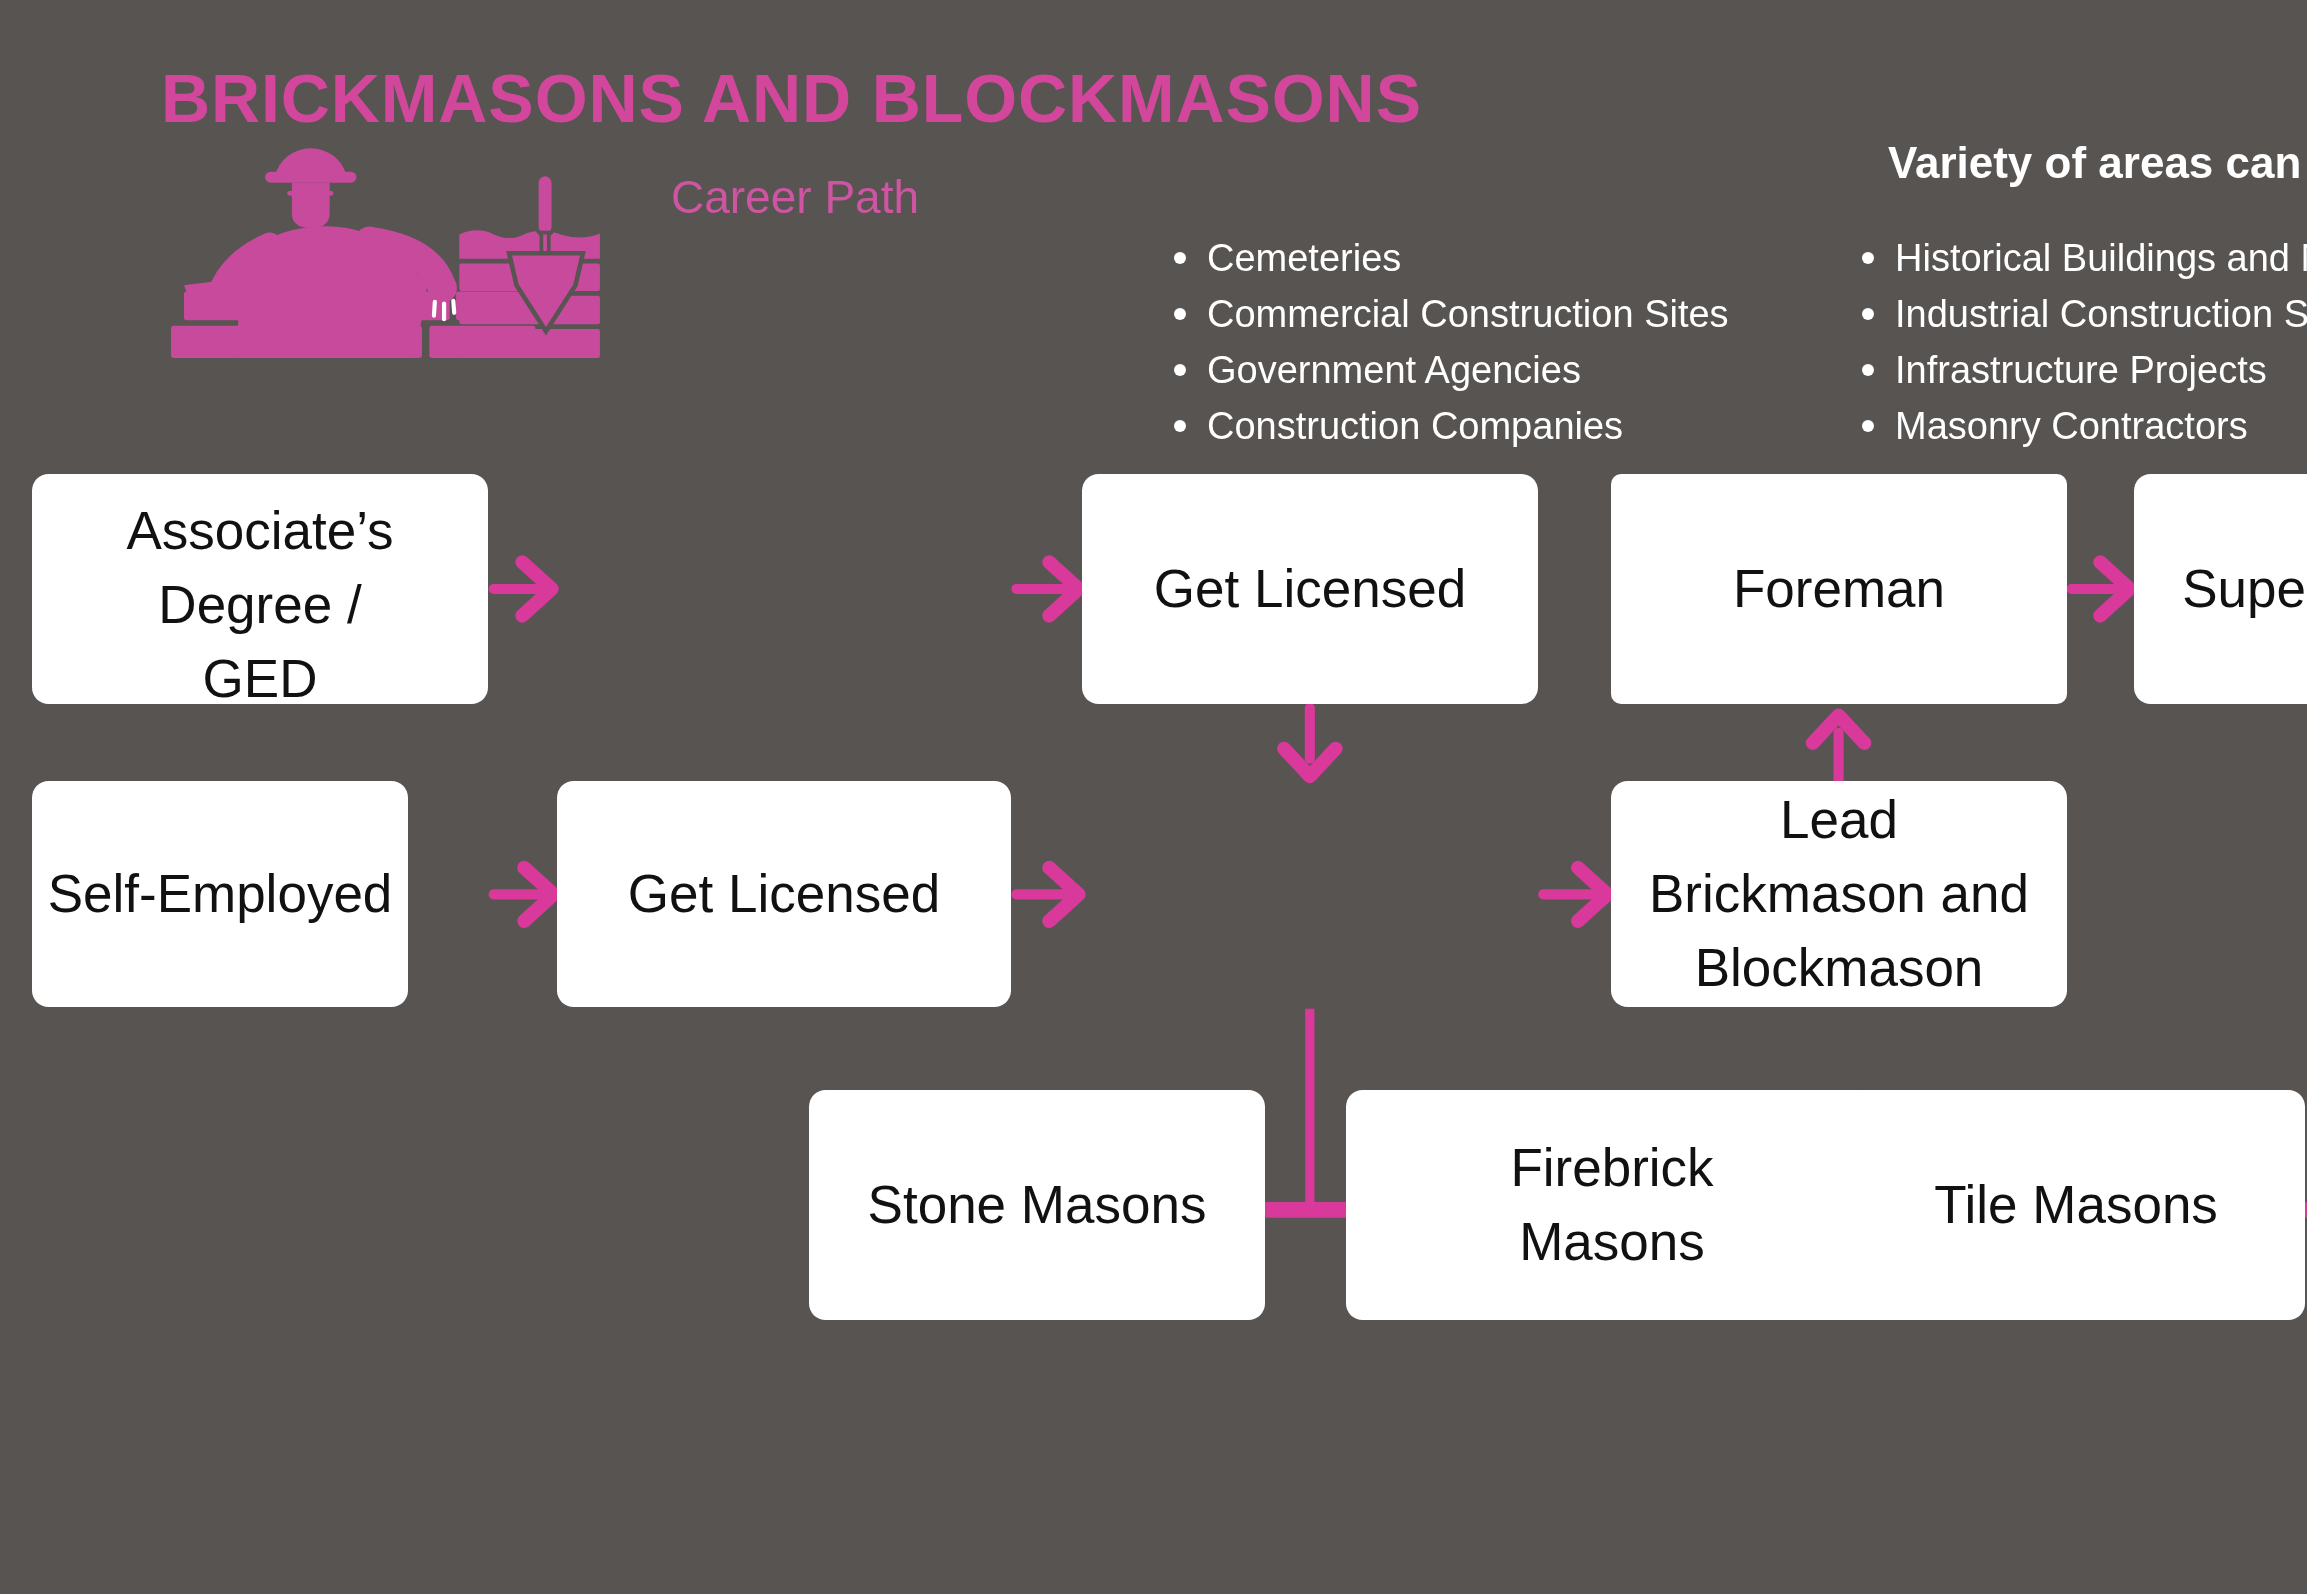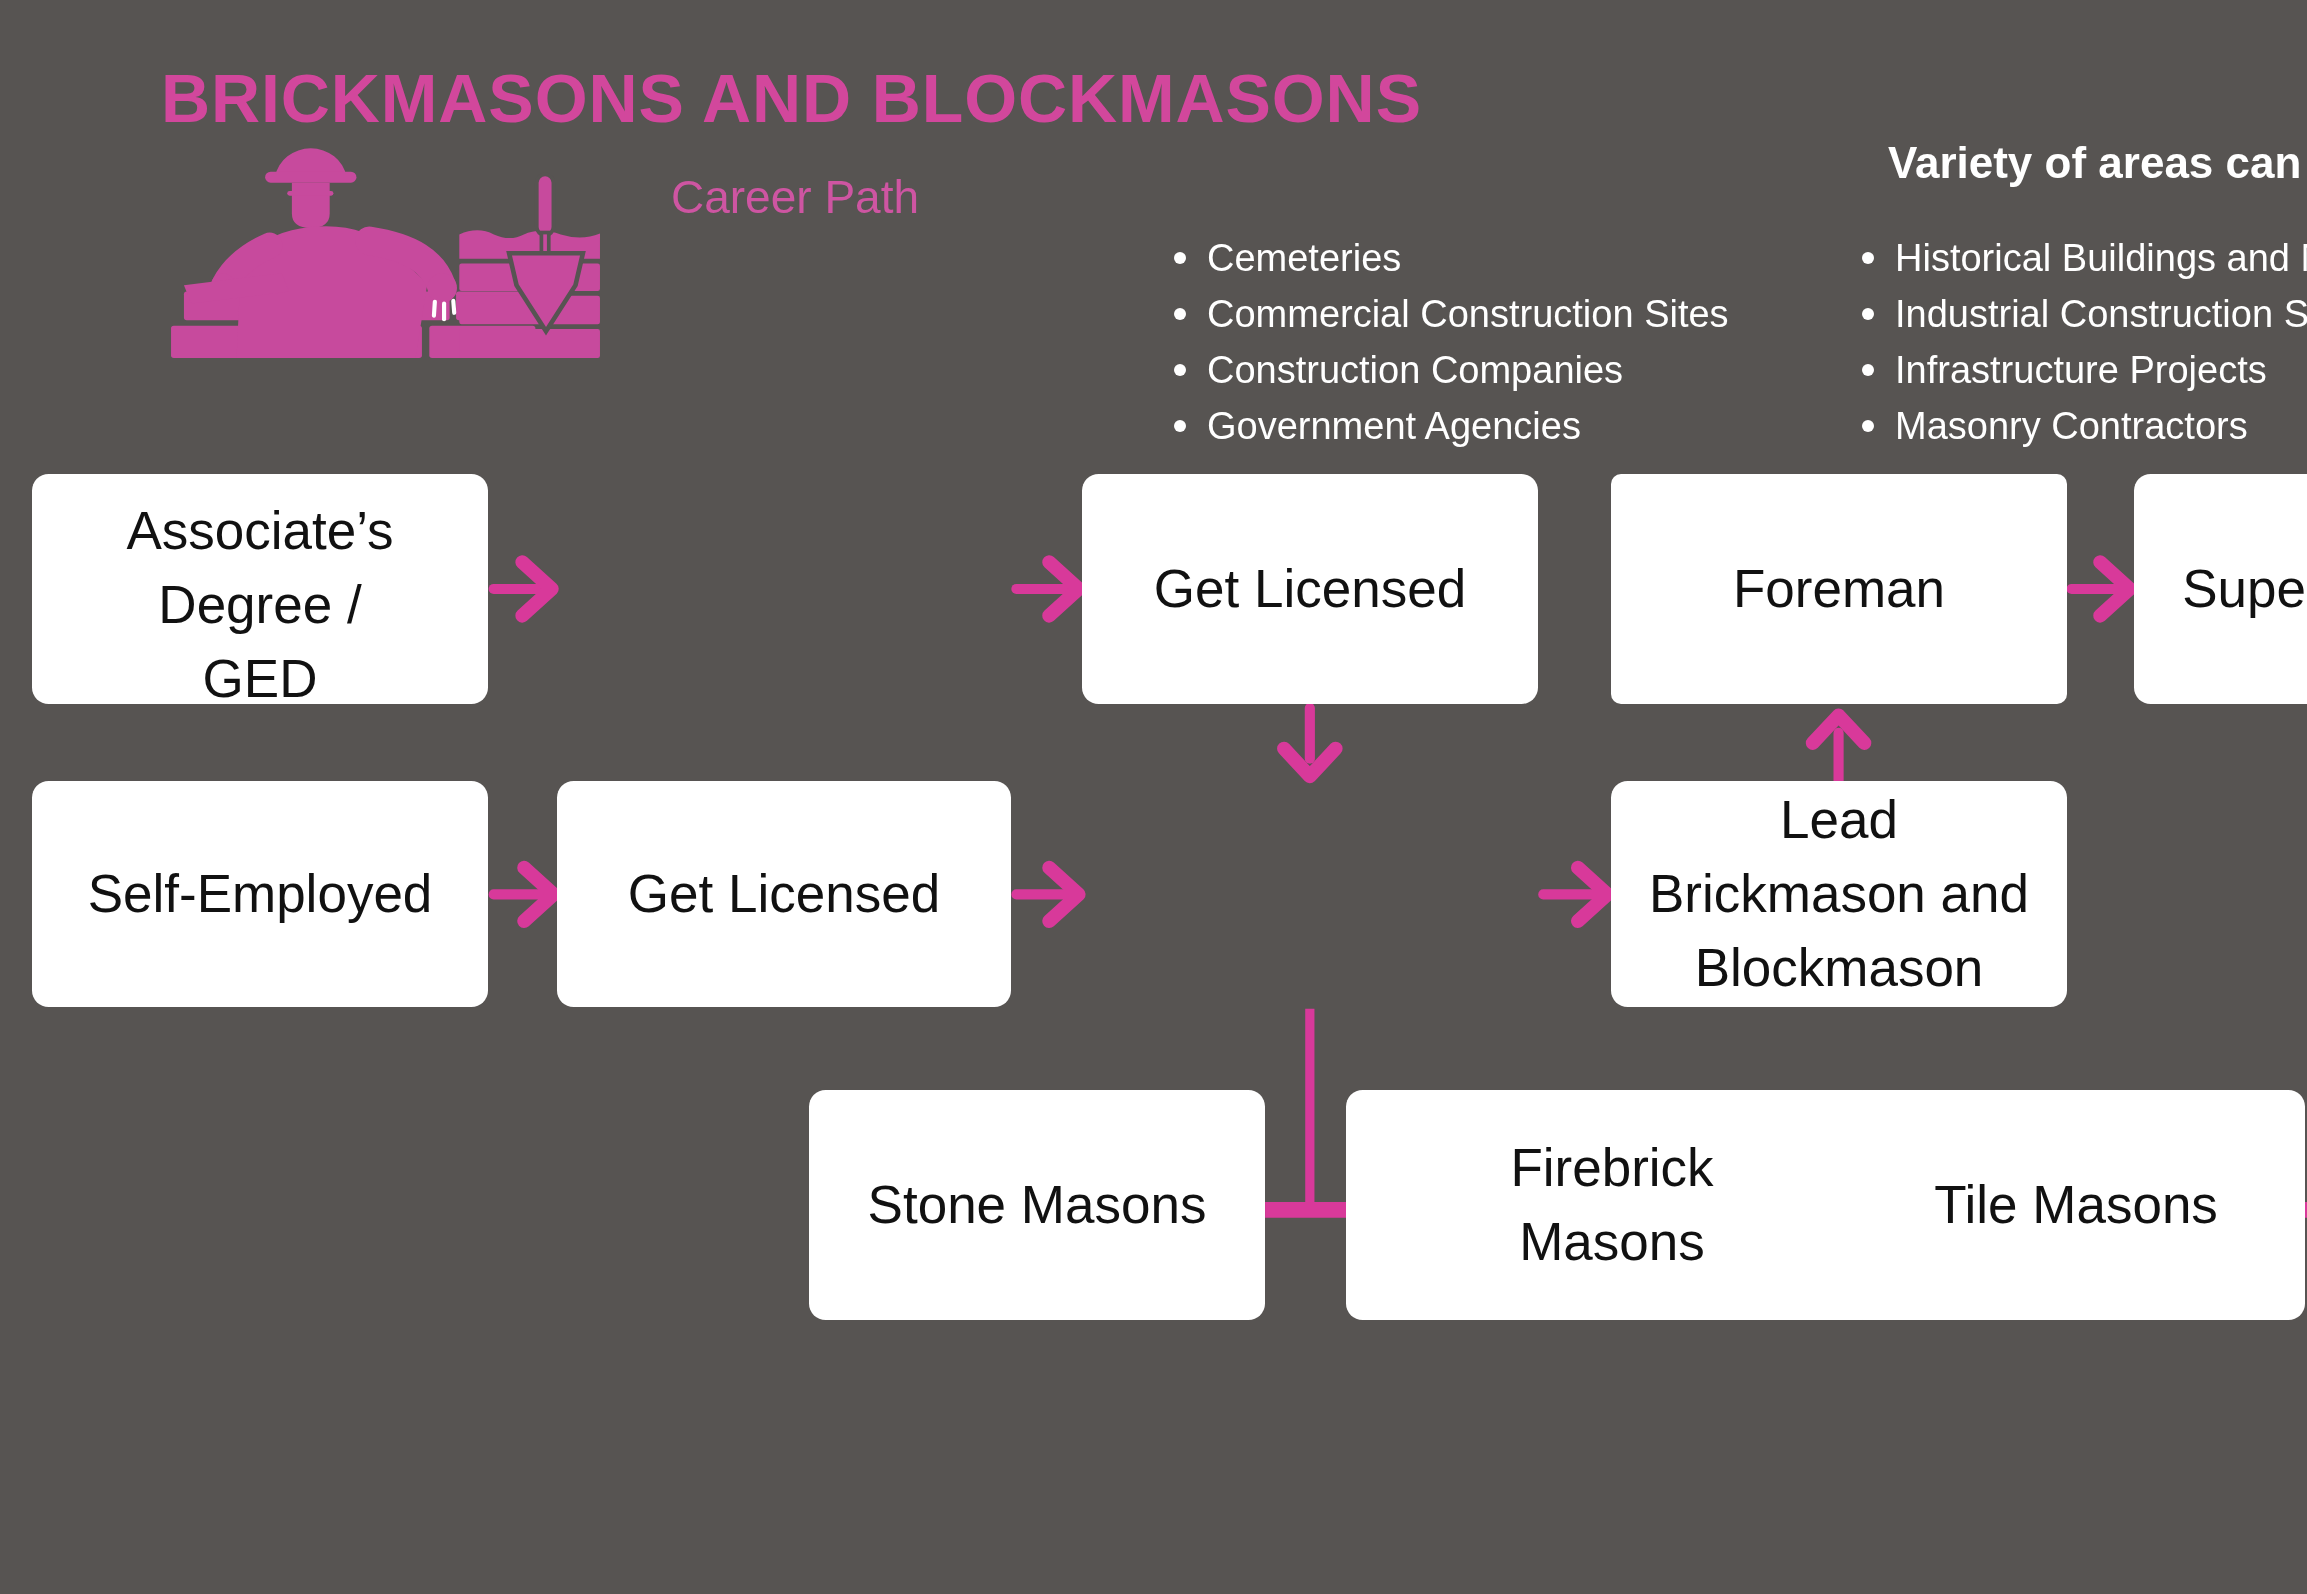--- a/index.html
+++ b/index.html
@@ -39,21 +39,21 @@
     position:absolute;background:#ffffff;border-radius:16.6px;
     display:flex;align-items:center;justify-content:center;text-align:center;
     color:#111111;font-size:53px;line-height:1.4;
   }
   .node span{display:block;}
   #n-assoc      {left:32px;  top:474px;width:456px;height:230px;}
   #n-apprentice {left:555px;top:474px;width:456px;height:230px;}
   #n-getlic1    {left:1082px;top:474px;width:456px;height:230px;}
   #n-foreman    {left:1611px;top:474px;width:456px;height:230px;border-radius:10px;}
   #n-super      {left:2134px;top:474px;width:456px;height:230px;}
-  #n-selfemp    {left:32px;  top:781px;width:456px;height:226px;}
+  #n-selfemp    {left:32px;  top:781px;width:376px;height:226px;}
   #n-getlic2    {left:557px;top:781px;width:454px;height:226px;}
   #n-journeyman {left:1082px;top:781px;width:456px;height:226px;}
   #n-lead       {left:1611px;top:781px;width:456px;height:226px;}
   #n-stone      {left:809px;top:1090px;width:456px;height:230px;}
   #n-firebrick  {left:1346px;top:1090px;width:532px;height:230px;}
   #n-tile       {left:1847px;top:1090px;width:458px;height:230px;}
   #n-assoc span{max-width:332px;margin-top:32px;}
   #n-journeyman span,#n-lead span{max-width:397px;}
   #n-firebrick span,#n-terrazzo span{max-width:277px;}
   
@@ -114,22 +114,22 @@
       <line x1="572" y1="368" x2="570" y2="398"></line>
       <line x1="592" y1="372" x2="592" y2="406"></line>
       <line x1="612" y1="366" x2="614" y2="392"></line>
     </g>
   </svg>
 
   <div class="work-heading">Variety of areas can work at:</div>
   <ul class="area-list" id="col1">
     <li>Cemeteries</li>
     <li>Commercial Construction Sites</li>
+    <li>Government Agencies</li>
     <li>Construction Companies</li>
-    <li>Government Agencies</li>
   </ul>
   <ul class="area-list" id="col2">
     <li>Historical Buildings and Monuments</li>
     <li>Industrial Construction Sites</li>
     <li>Infrastructure Projects</li>
     <li>Masonry Contractors</li>
   </ul>
 
   <svg class="connectors" viewBox="0 0 6912 3456">
 

